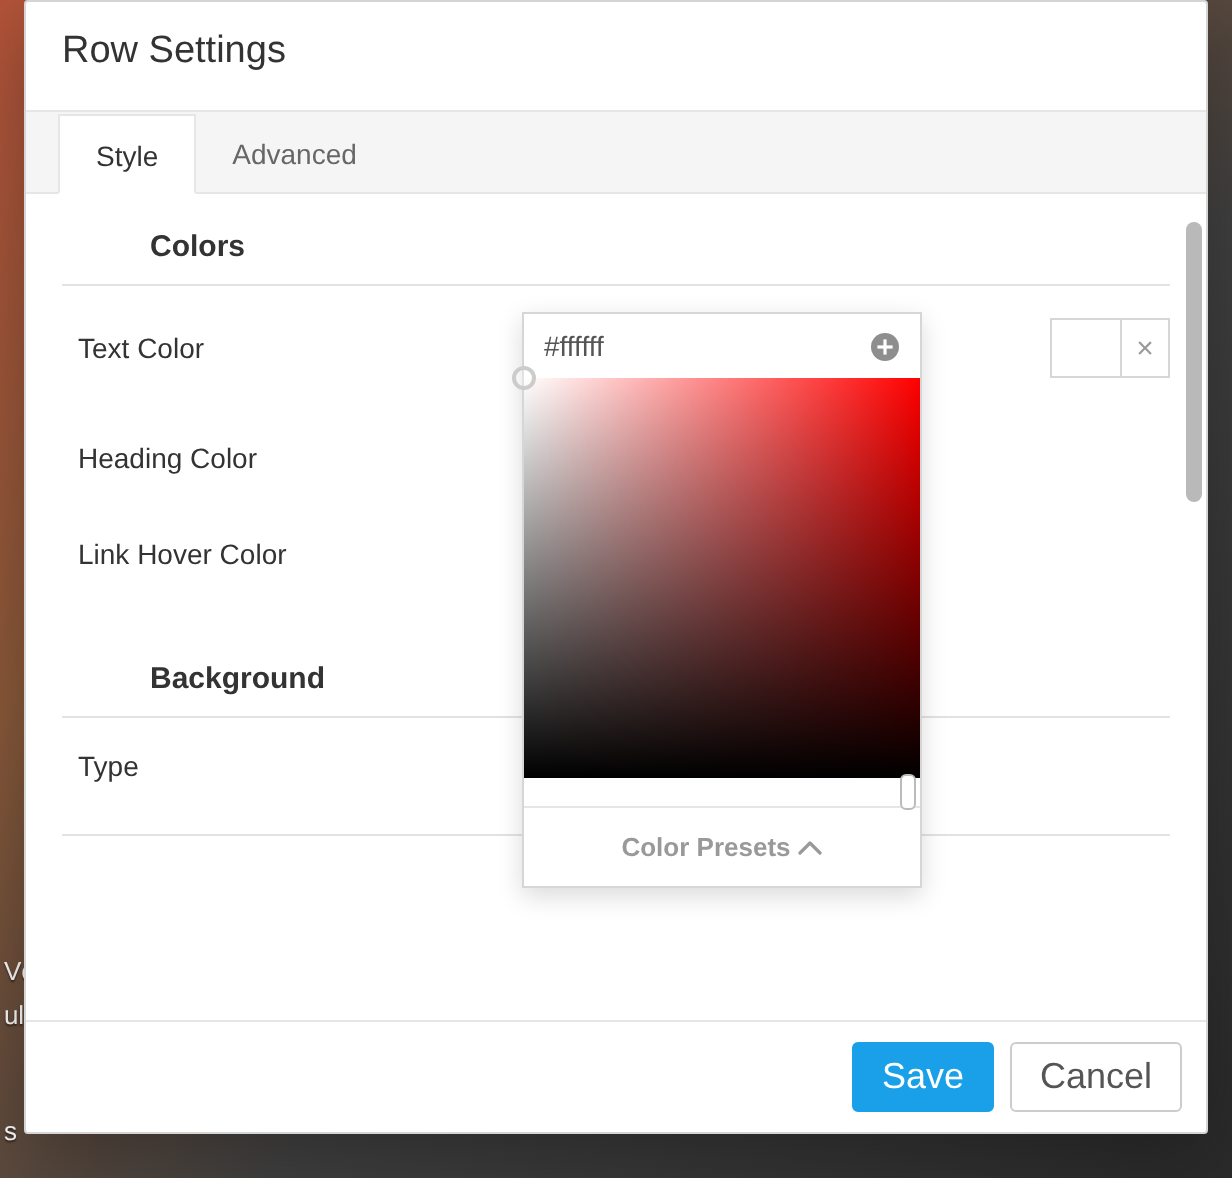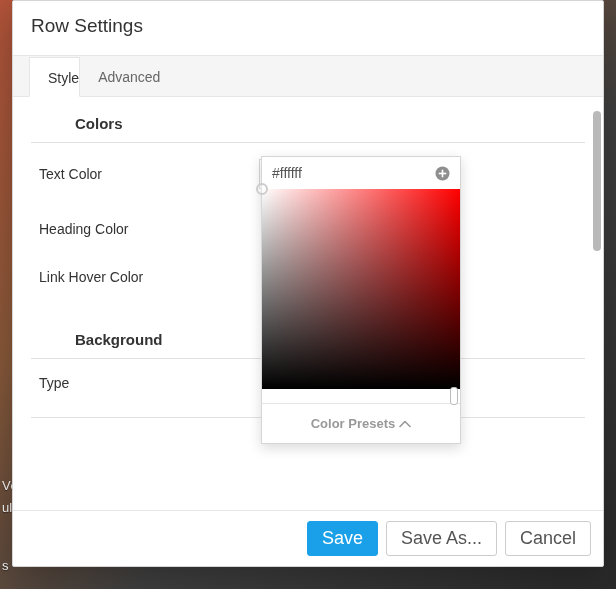--- a/index.html
+++ b/index.html
@@ -50,21 +50,21 @@
   color: #333;
 }
 .modal-tabs {
   background: #f5f5f5;
   border-top: 1px solid #e6e6e6;
   border-bottom: 1px solid #e6e6e6;
   display: flex;
   padding-left: 16px;
 }
 .tab {
-  padding: 12px 0 10px 18px;
+  padding: 12px 18px 10px 18px;
   font-size: 14px;
   color: #676767;
   cursor: pointer;
   position: relative;
   top: 1px;
 }
 .tab.active {
   background: #fff;
   border: 1px solid #e6e6e6;
   border-bottom: 1px solid #fff;
@@ -87,20 +87,21 @@
   border: none;
   border-top: 1px solid #e2e2e2;
   margin: 0 0 0 0;
 }
 .field-row {
   display: flex;
   align-items: center;
   padding: 16px 0 16px 8px;
   font-size: 14px;
   color: #333;
+  justify-content: space-between;
 }
 .field-label { width: 220px; }
 .color-swatch-wrap {
   display: flex;
   align-items: center;
 }
 .color-swatch {
   width: 36px;
   height: 30px;
   border: 1px solid #d6d6d6;
@@ -325,17 +326,16 @@
     </div>
 
     <div class="scrollbar-track">
       <div class="scrollbar-thumb"></div>
     </div>
 
   </div>
 
   <div class="modal-footer">
     <button class="btn btn-primary">Save</button>
-    <button class="btn">Save As...</button>
     <button class="btn">Cancel</button>
   </div>
 
 </div>
 
 </body></html>

